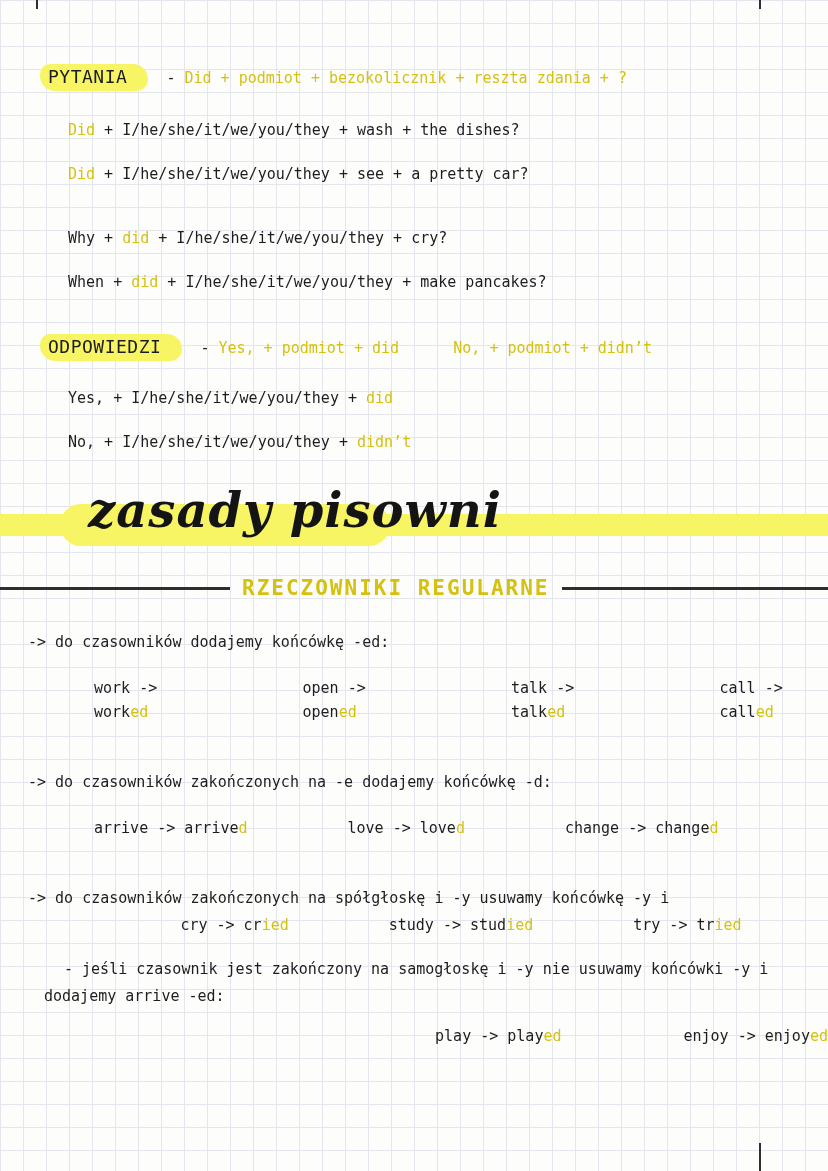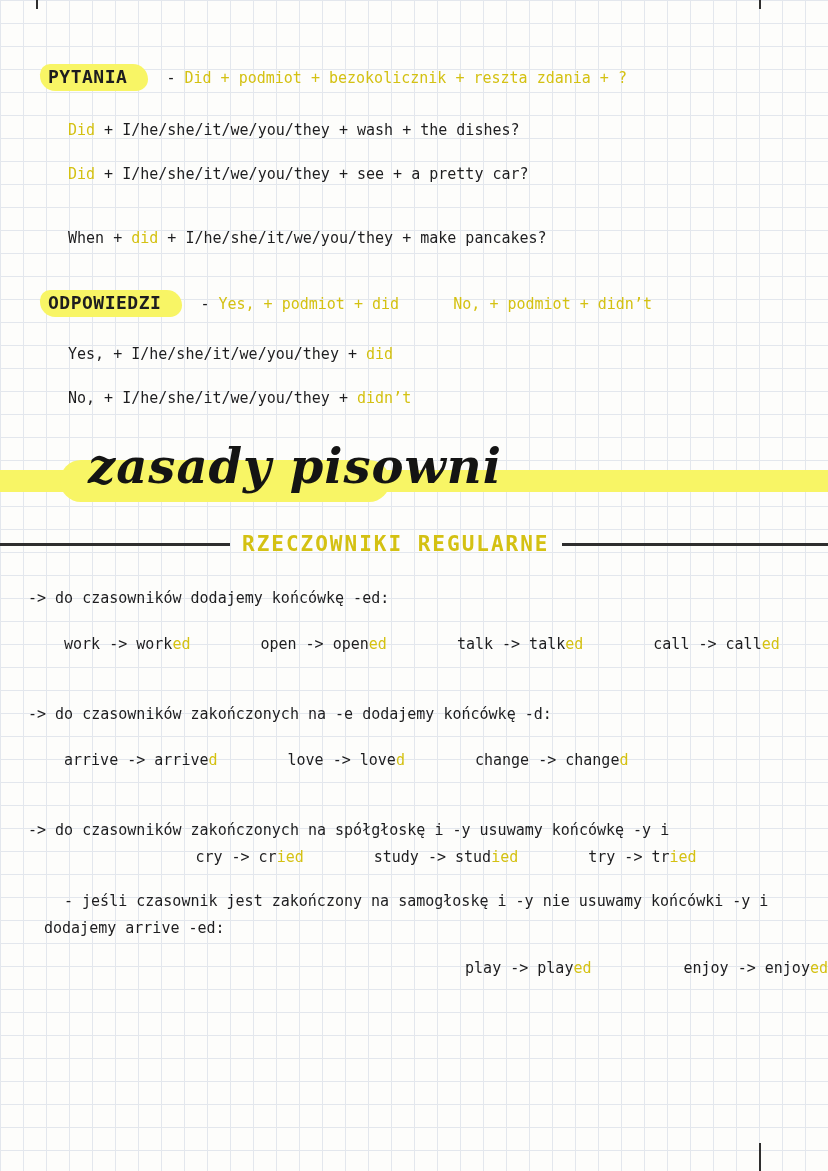--- a/index.html
+++ b/index.html
@@ -22,41 +22,41 @@
   .content{ padding-top:64px; }
 
   .seg{ white-space:pre-wrap; }
   .seg.k{ color:var(--ink); }
   .seg.y{ color:var(--accent); }
 
   .rule{ display:flex; align-items:baseline; margin:0 0 26px 40px; }
   .rule.tight{ margin-bottom:6px; }
   .rule.mid{ margin-bottom:24px; }
   .hl-title{
-    flex:0 0 auto; font-weight:bold; font-size:18px; letter-spacing:.5px;
+    flex:0 0 auto; font-weight:normal; font-size:18px; letter-spacing:.5px;
     background:var(--highlight); padding:2px 21px 4px 8px;
     border-radius:12px 18px 14px 18px;
   }
   .formula{ padding-left:9px; }
   .fline{ line-height:28px; }
 
   .tline{ line-height:24px; }
   .example{ margin:0 0 20px 68px; }
   .mb40{ margin-bottom:40px; }
   .note{ margin:0 0 22px 28px; }
   .wrap-first{ margin-bottom:3px; }
   .note-cont{ margin:0 0 14px 44px; }
   .subnote{ margin:0 0 3px 64px; }
   .subnote-cont{ margin:0 0 16px 44px; }
 
   .row{ display:flex; gap:70px; margin:0 0 46px 64px; line-height:24px; }
   .row.mb20{ margin-bottom:20px;justify-content:center; }
   .row.indent{ margin-left:88px; gap:92px; }
   .row.last{ margin-bottom:0;justify-content:flex-end; }
-  .item{ white-space:pre; }
+  .item{ white-space:pre;margin-left:30px; }
 
   .script-block{ position:relative; height:90px; margin:4px 0 12px 0; }
   .band{ position:absolute; left:0; right:0; top:40px; height:22px; background:var(--highlight); }
   .band-accent{ position:absolute; left:60px; top:30px; width:330px; height:42px;
     background:var(--highlight); border-radius:21px; }
   .script-text{
     position:absolute; left:88px; top:8px;
     font-family:"DejaVu Serif","Liberation Serif",serif;
     font-style:italic; font-weight:bold; font-size:48px; letter-spacing:1px; color:#141414;
   }
@@ -82,20 +82,21 @@
   <div class="mark br"></div>
   <div class="content" id="content">
       <div class="rule">
         <span class="hl-title">PYTANIA</span>
         <div class="formula">
           <div class="fline"><span class="seg k"> - </span><span class="seg y">Did + podmiot + bezokolicznik + reszta zdania + ?</span></div>
         </div>
       </div>
       <div class="tline example"><span class="seg y">Did</span><span class="seg k"> + I/he/she/it/we/you/they + wash + the dishes?</span></div>
       <div class="tline example mb40"><span class="seg y">Did</span><span class="seg k"> + I/he/she/it/we/you/they + see + a pretty car?</span></div>
+      <div class="tline example"><span class="seg k">Why + </span><span class="seg y">did</span><span class="seg k"> + I/he/she/it/we/you/they + cry?</span></div>
       <div class="tline example mb40"><span class="seg k">When + </span><span class="seg y">did</span><span class="seg k"> + I/he/she/it/we/you/they + make pancakes?</span></div>
       <div class="rule mid">
         <span class="hl-title">ODPOWIEDZI</span>
         <div class="formula">
           <div class="fline"><span class="seg k"> - </span><span class="seg y">Yes, + podmiot + did</span><span class="seg k">      </span><span class="seg y">No, + podmiot + didn’t</span></div>
         </div>
       </div>
       <div class="tline example"><span class="seg k">Yes, + I/he/she/it/we/you/they + </span><span class="seg y">did</span></div>
       <div class="tline example"><span class="seg k">No, + I/he/she/it/we/you/they + </span><span class="seg y">didn’t</span></div>
       <div class="script-block">

